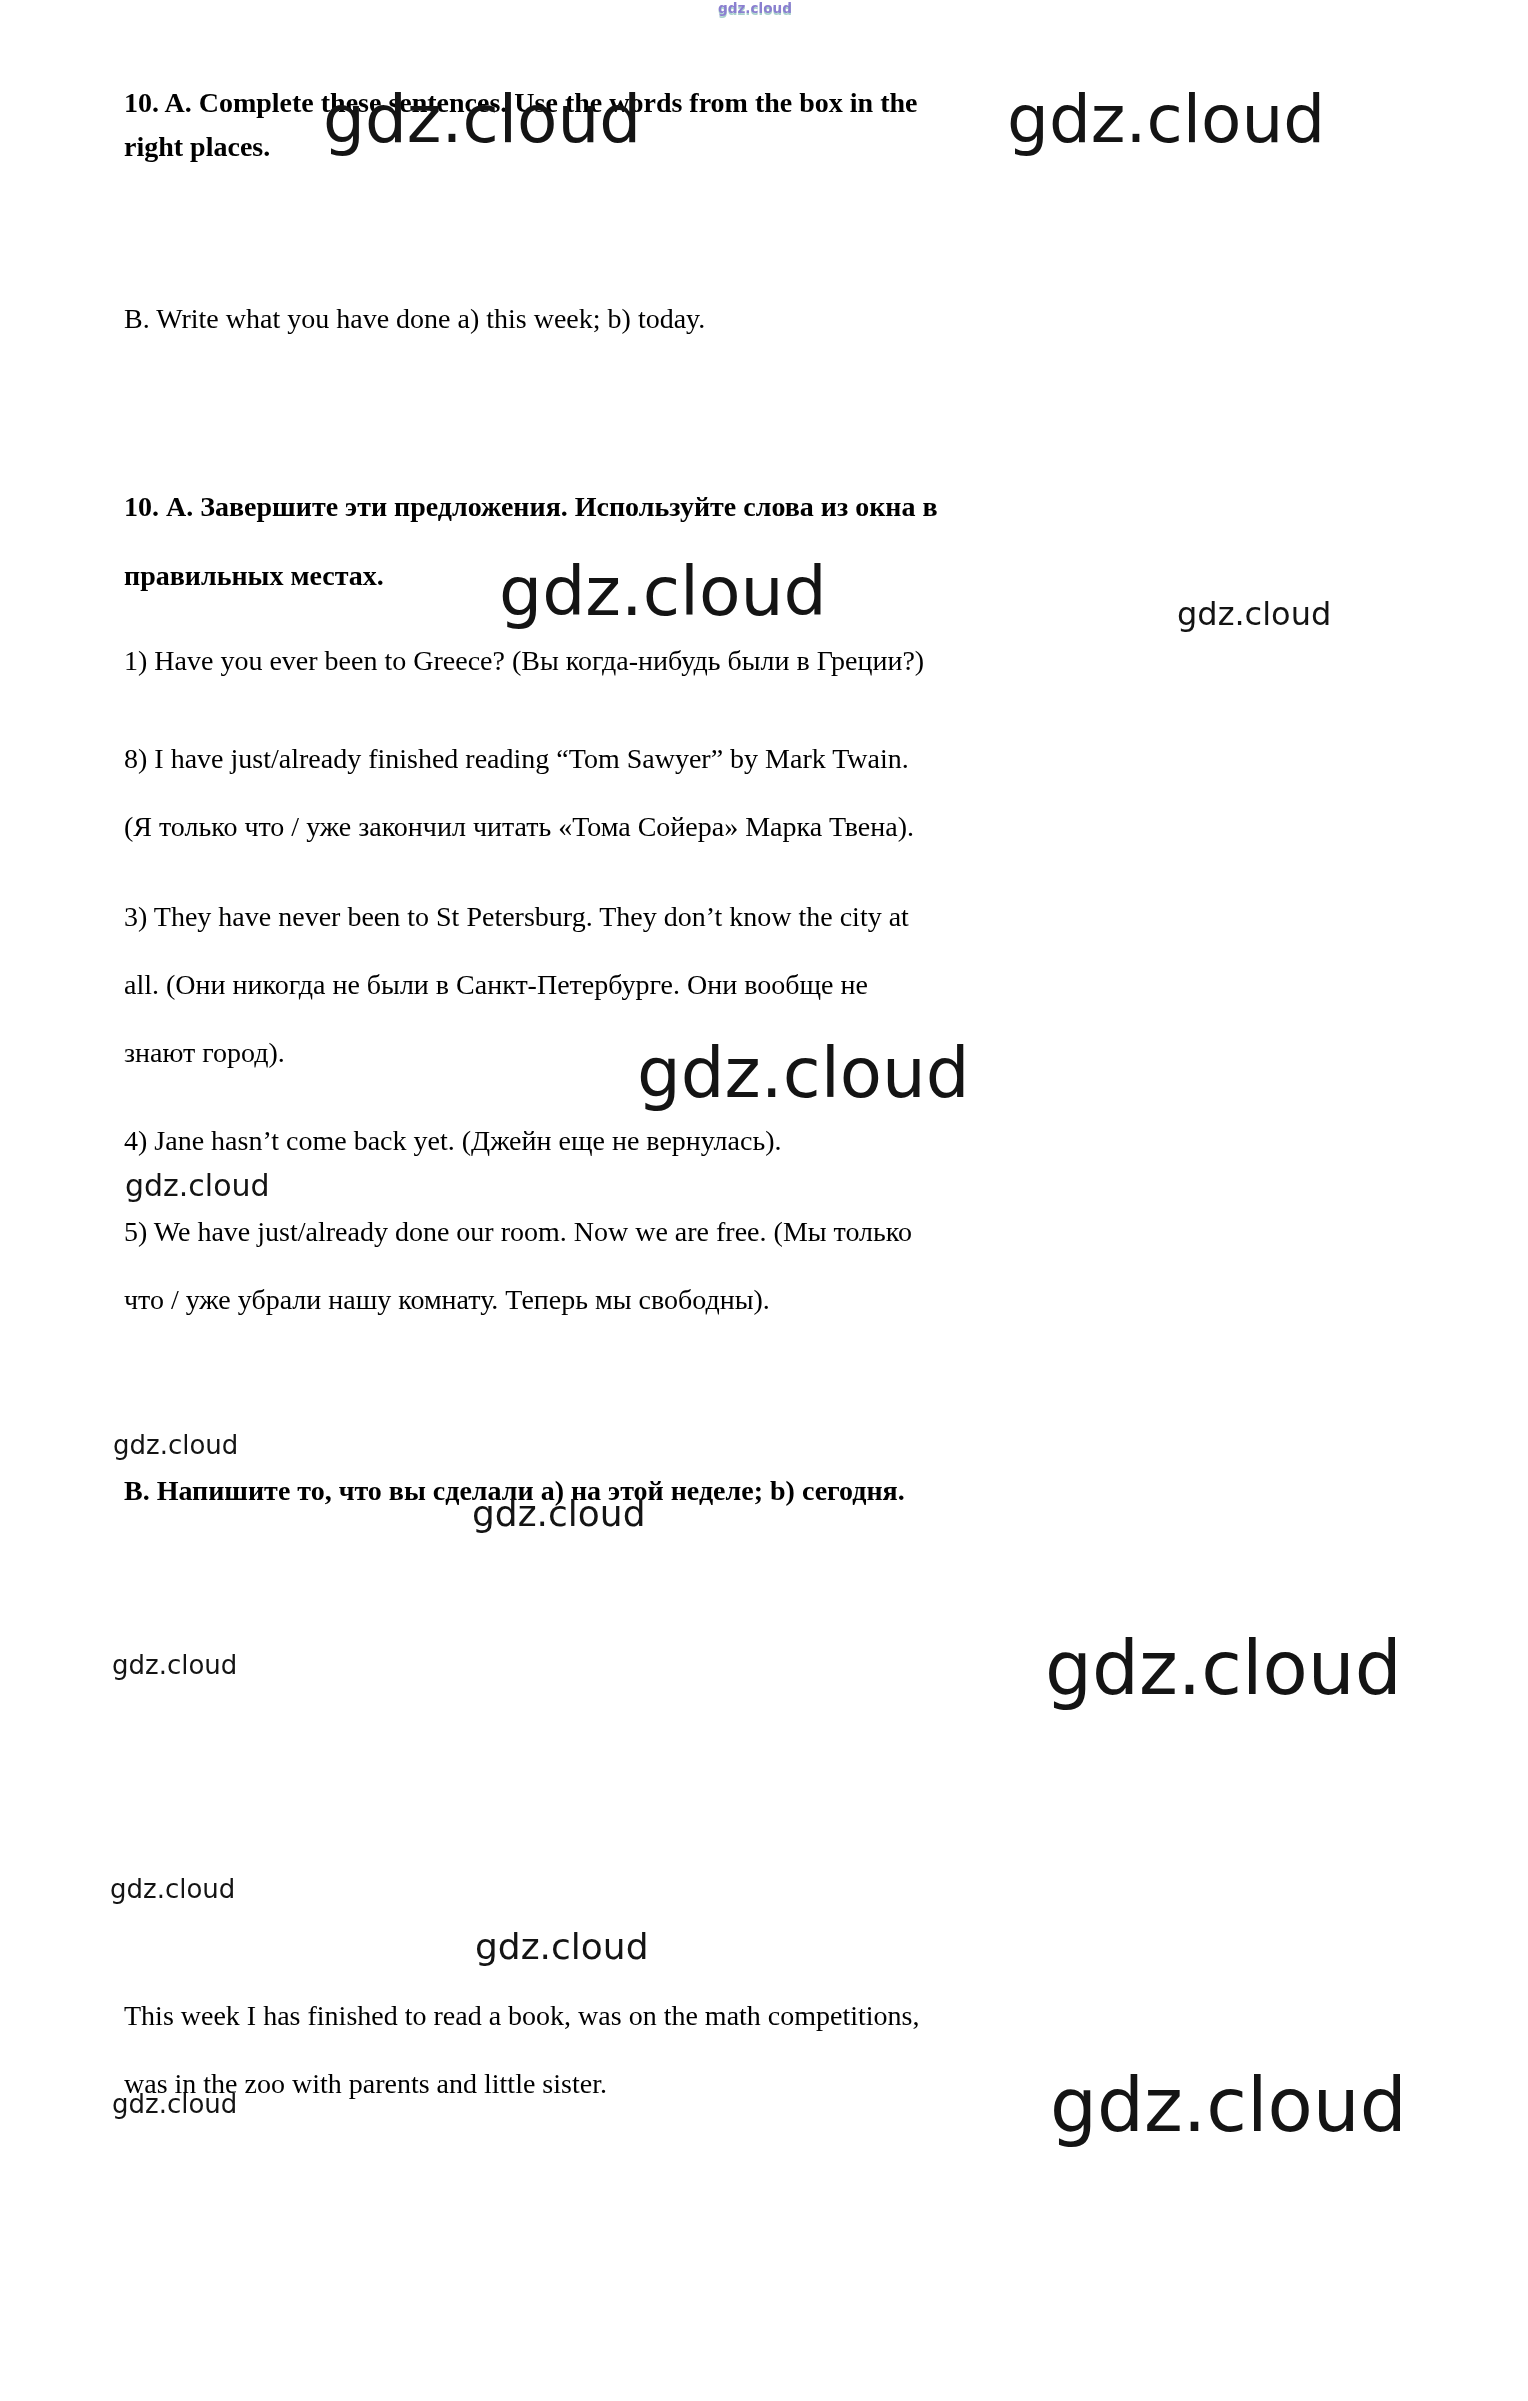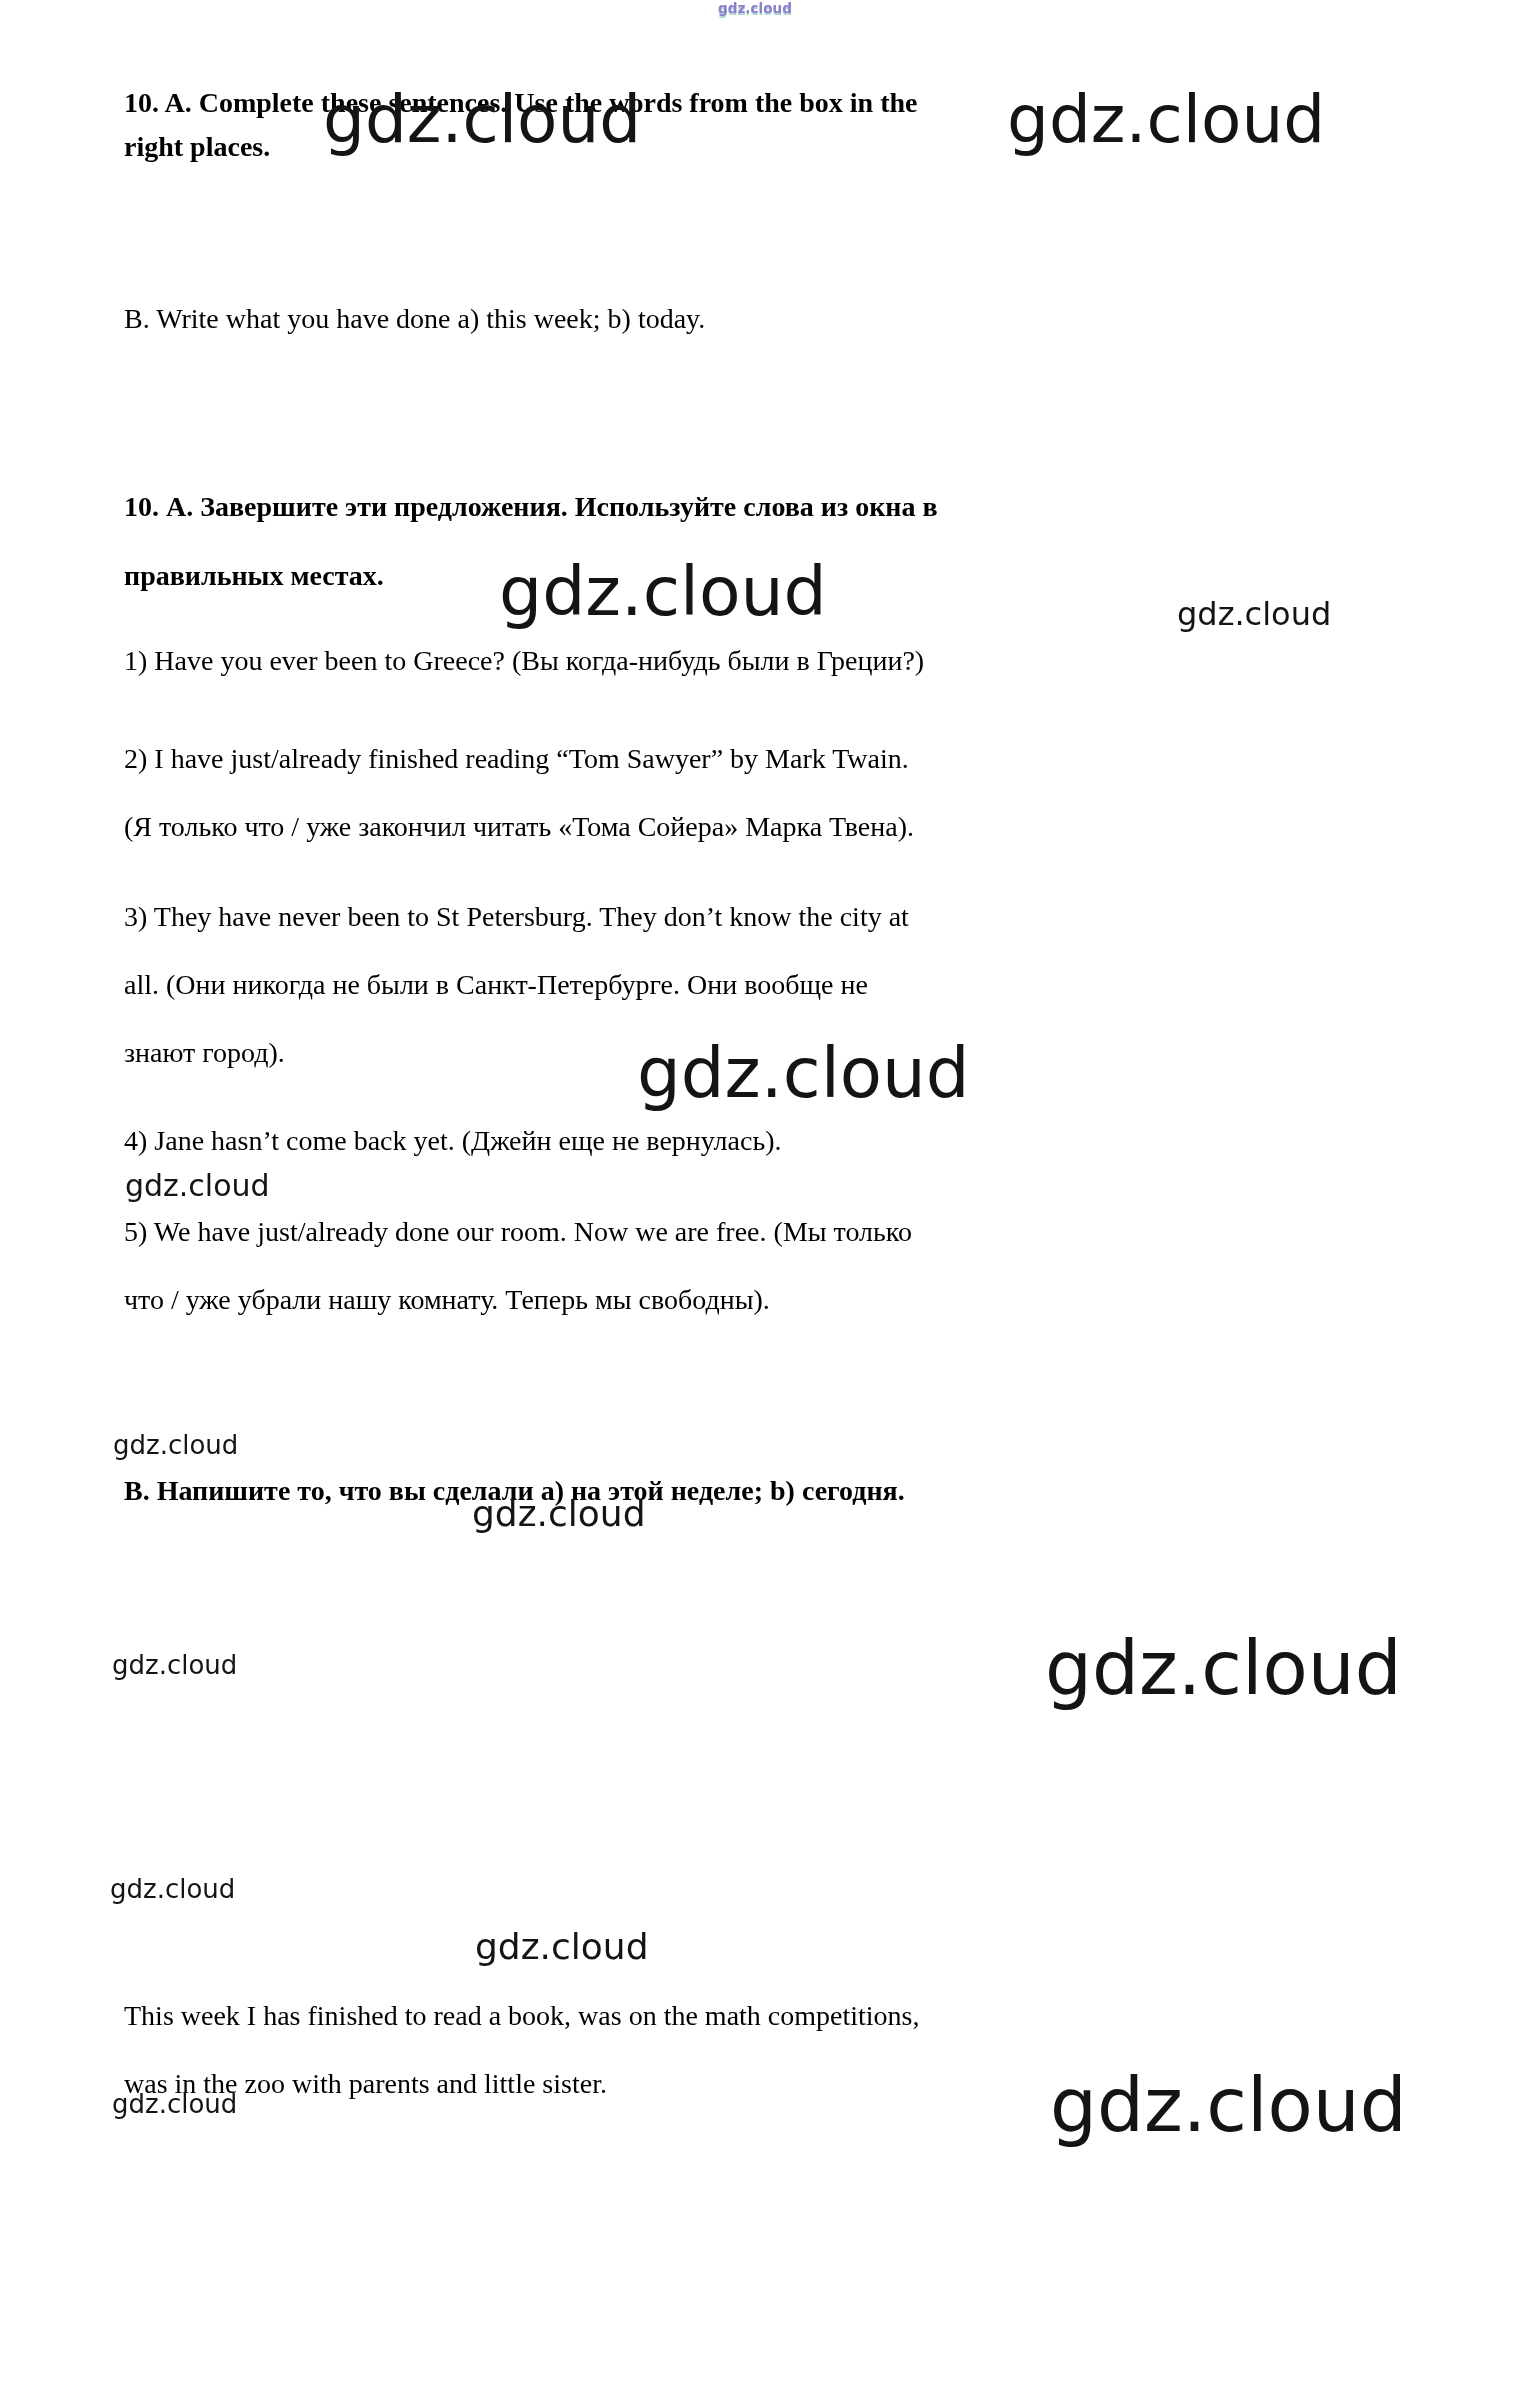--- a/index.html
+++ b/index.html
@@ -53,21 +53,21 @@
   <h1 class="txt h h-en" style="top:81px">10. A. Complete these sentences. Use the words from the box in the
 right places.</h1>
 
   <p class="txt para" style="top:285px">B. Write what you have done a) this week; b) today.</p>
 
   <h2 class="txt h h-ru" style="top:472px">10. А. Завершите эти предложения. Используйте слова из окна в
 правильных местах.</h2>
 
   <p class="txt para" style="top:627px"><span>1) Have you </span><b>ever</b><span> been to Greece? (Вы когда-нибудь были в Греции?)</span></p>
 
-  <p class="txt para" style="top:725px"><span>2) I have </span><b>just/already</b><span> finished reading “Tom Sawyer” by Mark Twain.
+  <p class="txt para" style="top:725px"><span>8) I have </span><b>just/already</b><span> finished reading “Tom Sawyer” by Mark Twain.
 (Я только что / уже закончил читать «Тома Сойера» Марка Твена).</span></p>
 
   <p class="txt para" style="top:883px"><span>3) They have </span><b>never</b><span> been to St Petersburg. They don’t know the city at
 all. (Они никогда не были в Санкт-Петербурге. Они вообще не
 знают город).</span></p>
 
   <p class="txt para" style="top:1107px"><span>4) Jane hasn’t come back </span><b>yet</b><span>. (Джейн еще не вернулась).</span></p>
 
   <p class="txt para" style="top:1198px"><span>5) We have </span><b>just/already</b><span> done our room. Now we are free. (Мы только
 что / уже убрали нашу комнату. Теперь мы свободны).</span></p>

